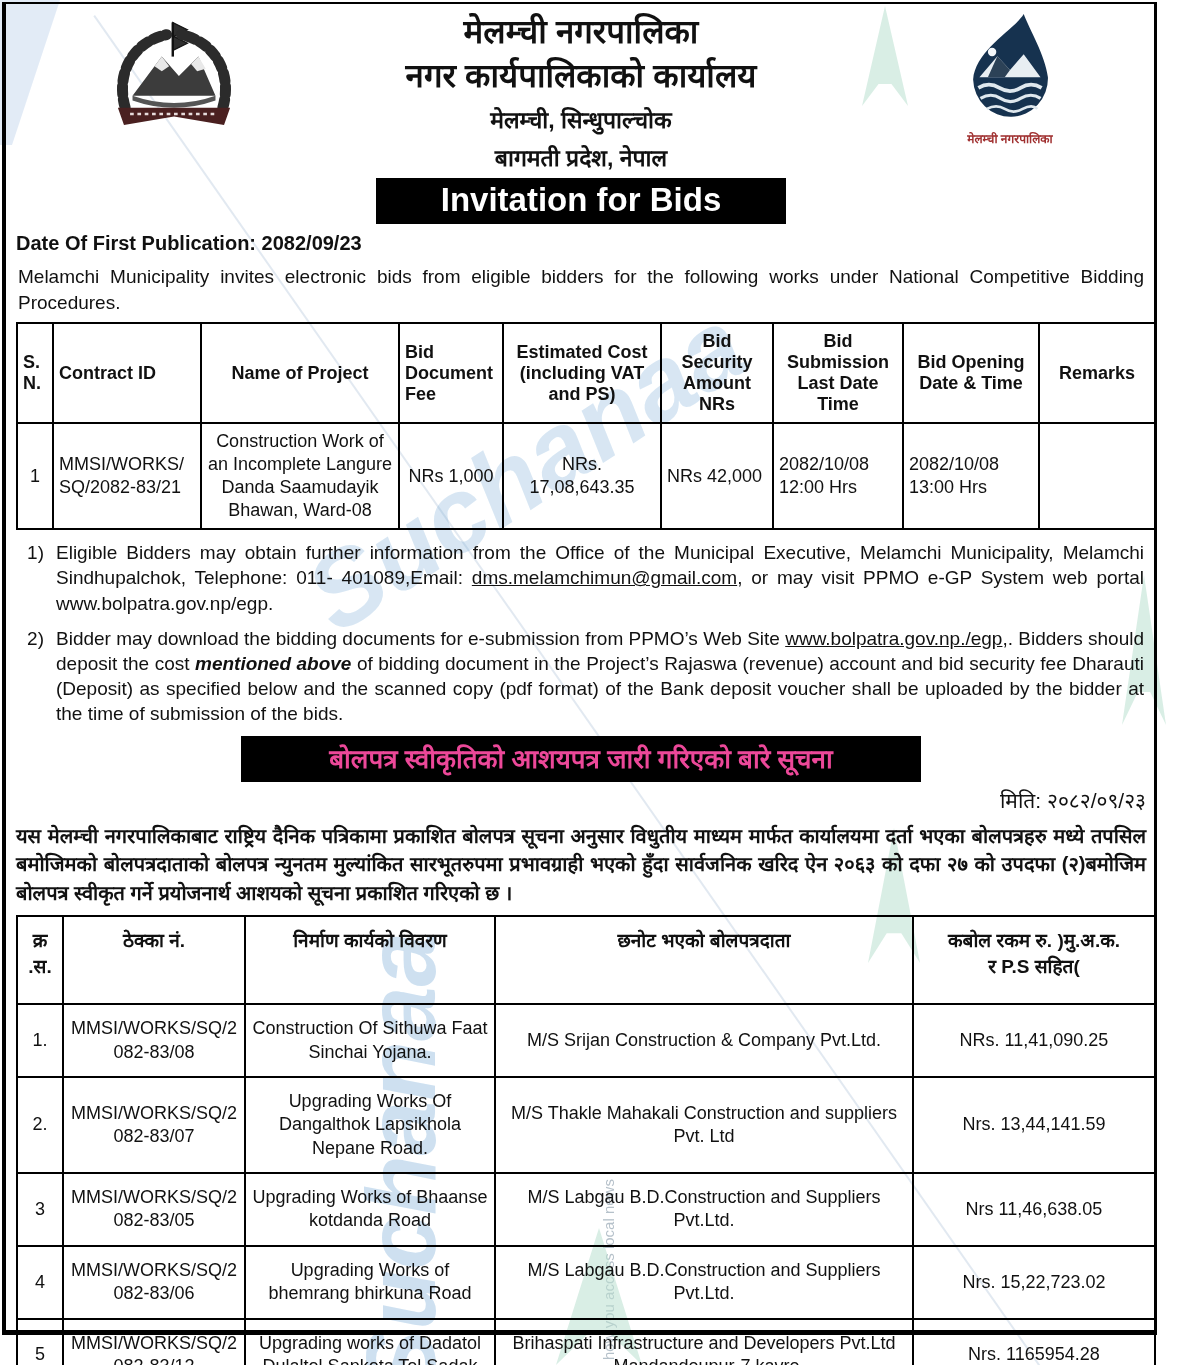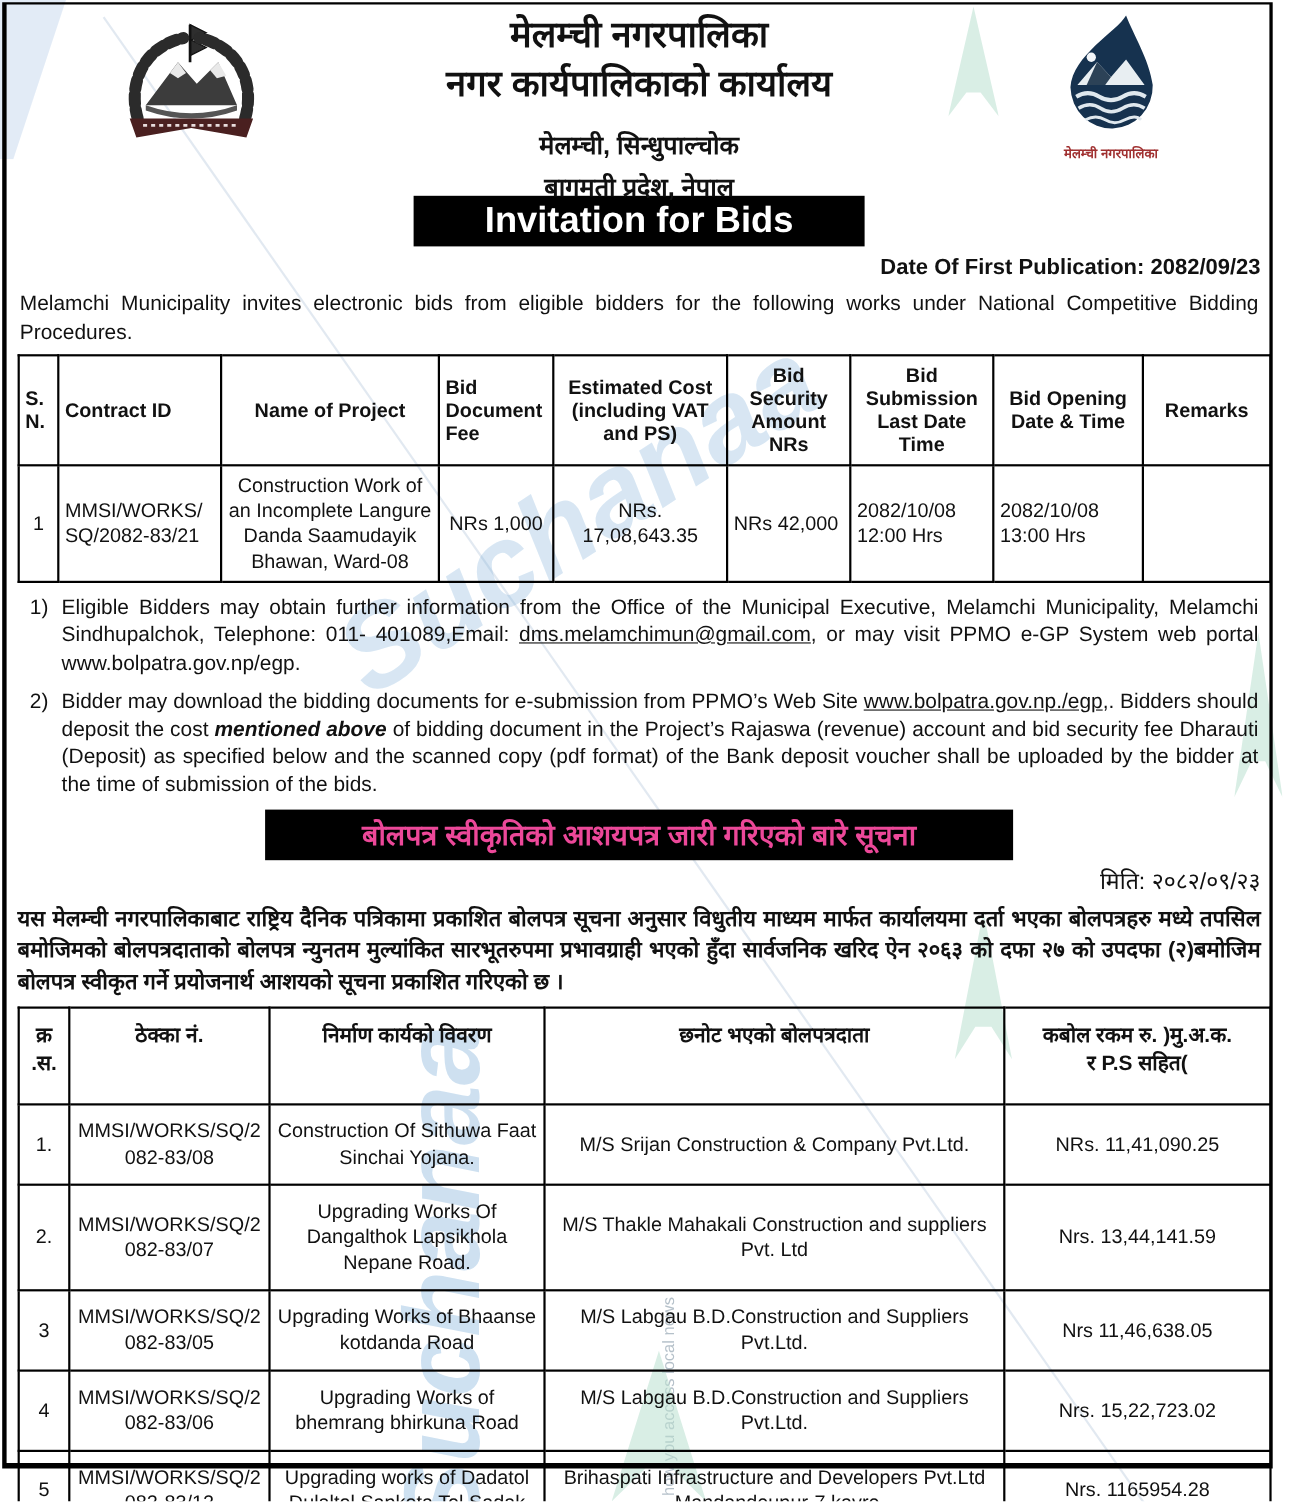--- a/index.html
+++ b/index.html
@@ -29,26 +29,26 @@
            border-left:4px solid #000; border-top:2px solid #000; border-right:3px solid #000;
            border-bottom:5px solid #000; padding:8px 8px 0 10px; background:transparent; }
 
   
   .header { position:relative; height:160px; text-align:center; }
   .coat-logo { position:absolute; left:82px; top:8px; width:152px; height:122px; }
   .drop-logo { position:absolute; right:80px; top:0; width:112px; height:132px; text-align:center; }
   .drop-logo .drop-caption { font-size:12px; font-weight:bold; color:#a03030; margin-top:-4px; }
   .h1 { font-size:33px; font-weight:bold; line-height:1.2; }
   .h2 { font-size:33px; font-weight:bold; line-height:1.2; margin-top:4px; }
-  .h3 { font-size:23px; font-weight:bold; margin-top:20px; }
+  .h3 { font-size:23px; font-weight:bold; margin-top:8px; }
   .h4 { font-size:23px; font-weight:bold; margin-top:6px; }
 
   .banner1 { margin:6px auto 0; width:410px; background:#000; color:#fff; text-align:center;
              font-size:33px; font-weight:bold; padding:3px 0 5px; }
-  .pubdate { text-align:right; font-size:20px; font-weight:bold; margin-top:8px; }
+  .pubdate { text-align:left; font-size:20px; font-weight:bold; margin-top:8px; }
   .intro { font-size:19px; text-align:justify; line-height:1.35; margin:9px 2px 7px; }
 
   
   table { border-collapse:collapse; table-layout:fixed; }
   th, td { border:2px solid #000; padding:6px 5px; vertical-align:middle; word-wrap:break-word; }
   .t1 { width:1138px; font-size:18px; }
   .t1 th { font-size:18px; font-weight:bold; text-align:center; height:100px; }
   .t1 td { text-align:center; height:92px; line-height:1.28; }
   .t1 th.al, .t1 td.al { text-align:left; }
   .t2 { width:1138px; font-size:18px; margin-top:2px; }

